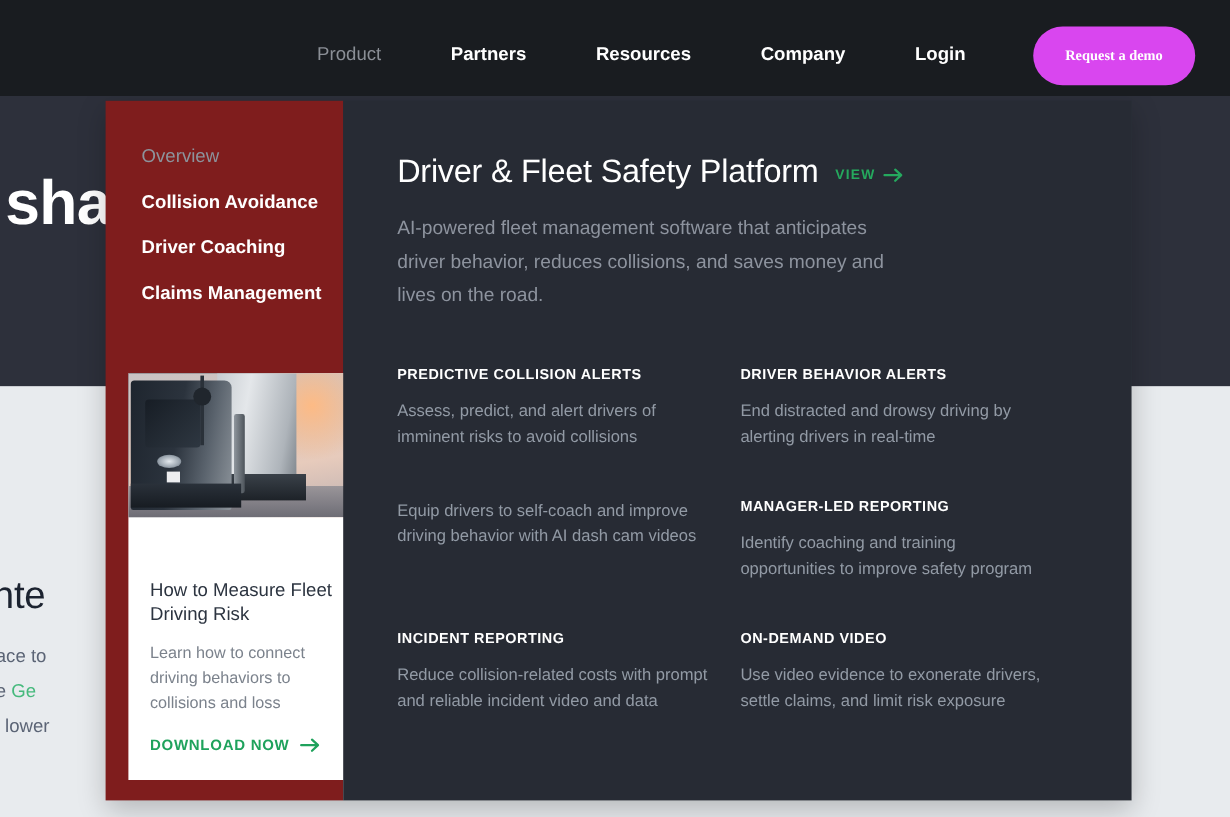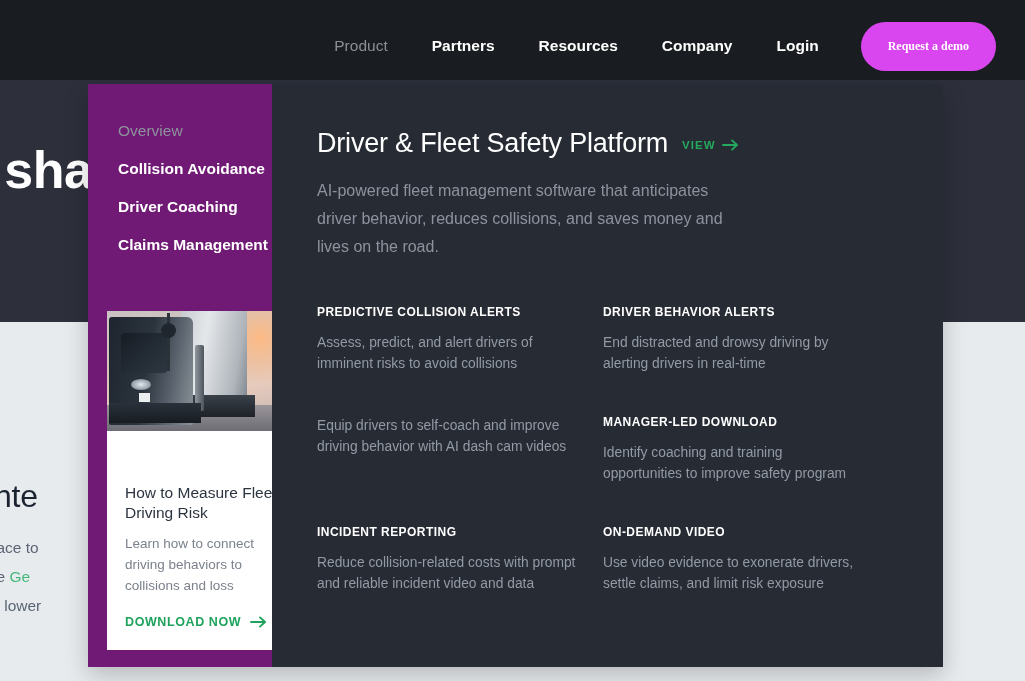--- a/index.html
+++ b/index.html
@@ -75,21 +75,21 @@
     background: #191c20;
     z-index: 30;
   }
   .nav {
     position: absolute;
     right: 29px;
     top: 0;
     height: 92px;
     display: flex;
     align-items: center;
-    gap: 0;
+    gap: 14px;
   }
   .nav-link {
     color: #ffffff;
     font-size: 15.5px;
     font-weight: 700;
     text-decoration: none;
     padding: 0 22px;
     line-height: 80px;
     white-space: nowrap;
     cursor: pointer;
@@ -117,22 +117,22 @@
     top: 84px;
     width: 855px;
     height: 583px;
     display: flex;
     z-index: 20;
     box-shadow: 0 8px 22px rgba(0,0,0,0.22);
   }
 
   
   .mm-rail {
-    width: 184px;
-    background: #701a75;
+    width: 198px;
+    background: #7f1d1d;
     position: relative;
     flex: none;
   }
   .mm-rail-nav { padding: 28px 0 0 30px; }
   .mm-rail-item {
     display: block;
     color: #ffffff;
     font-size: 15.5px;
     font-weight: 700;
     text-decoration: none;
@@ -397,21 +397,21 @@
           <div class="feat-desc">Assess, predict, and alert drivers of imminent risks to avoid collisions</div>
         </div>
         <div class="feat-cell">
           <div class="feat-head">DRIVER BEHAVIOR ALERTS</div>
           <div class="feat-desc">End distracted and drowsy driving by alerting drivers in real-time</div>
         </div>
         <div class="feat-cell">
           <div class="feat-desc">Equip drivers to self-coach and improve driving behavior with AI dash cam videos</div>
         </div>
         <div class="feat-cell">
-          <div class="feat-head">MANAGER-LED DOWNLOAD</div>
+          <div class="feat-head">MANAGER-LED REPORTING</div>
           <div class="feat-desc">Identify coaching and training opportunities to improve safety program</div>
         </div>
         <div class="feat-cell">
           <div class="feat-head">INCIDENT REPORTING</div>
           <div class="feat-desc">Reduce collision-related costs with prompt and reliable incident video and data</div>
         </div>
         <div class="feat-cell">
           <div class="feat-head">ON-DEMAND VIDEO</div>
           <div class="feat-desc">Use video evidence to exonerate drivers, settle claims, and limit risk exposure</div>
         </div>

